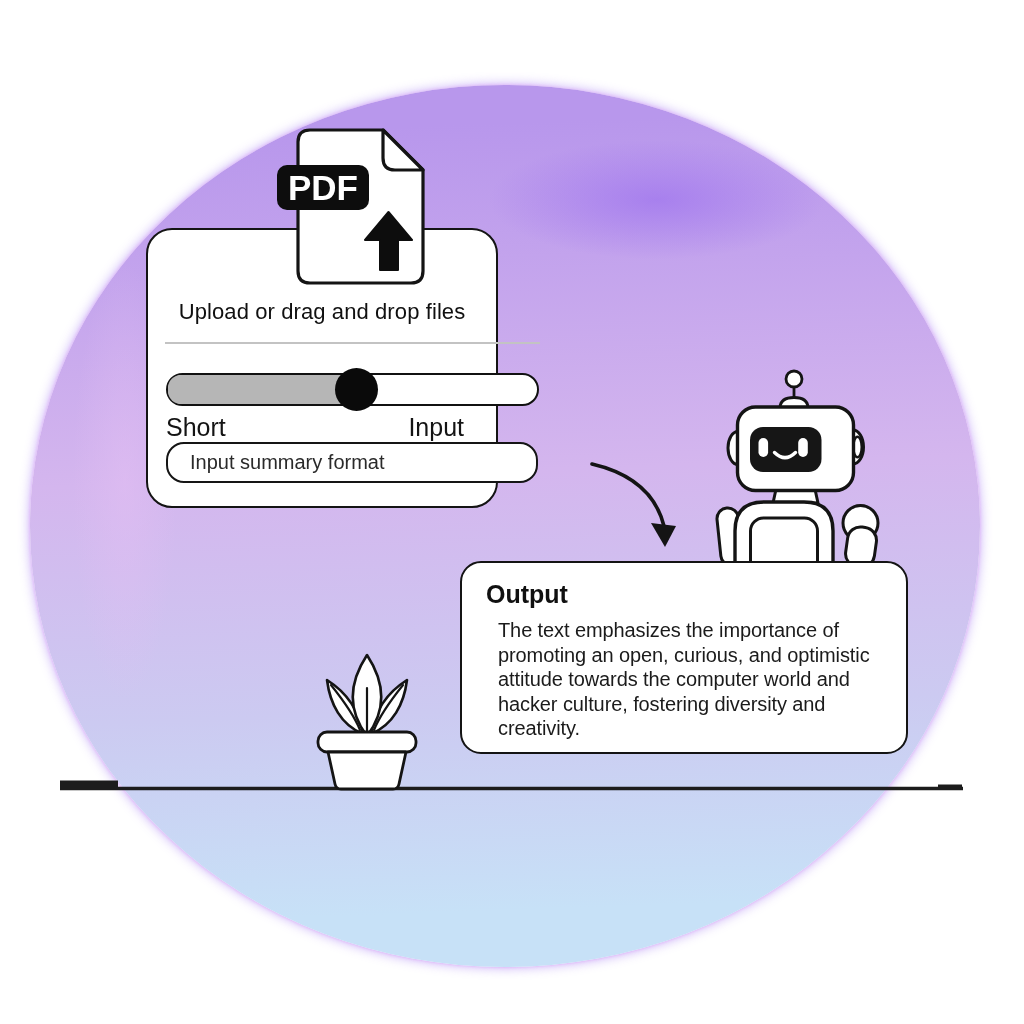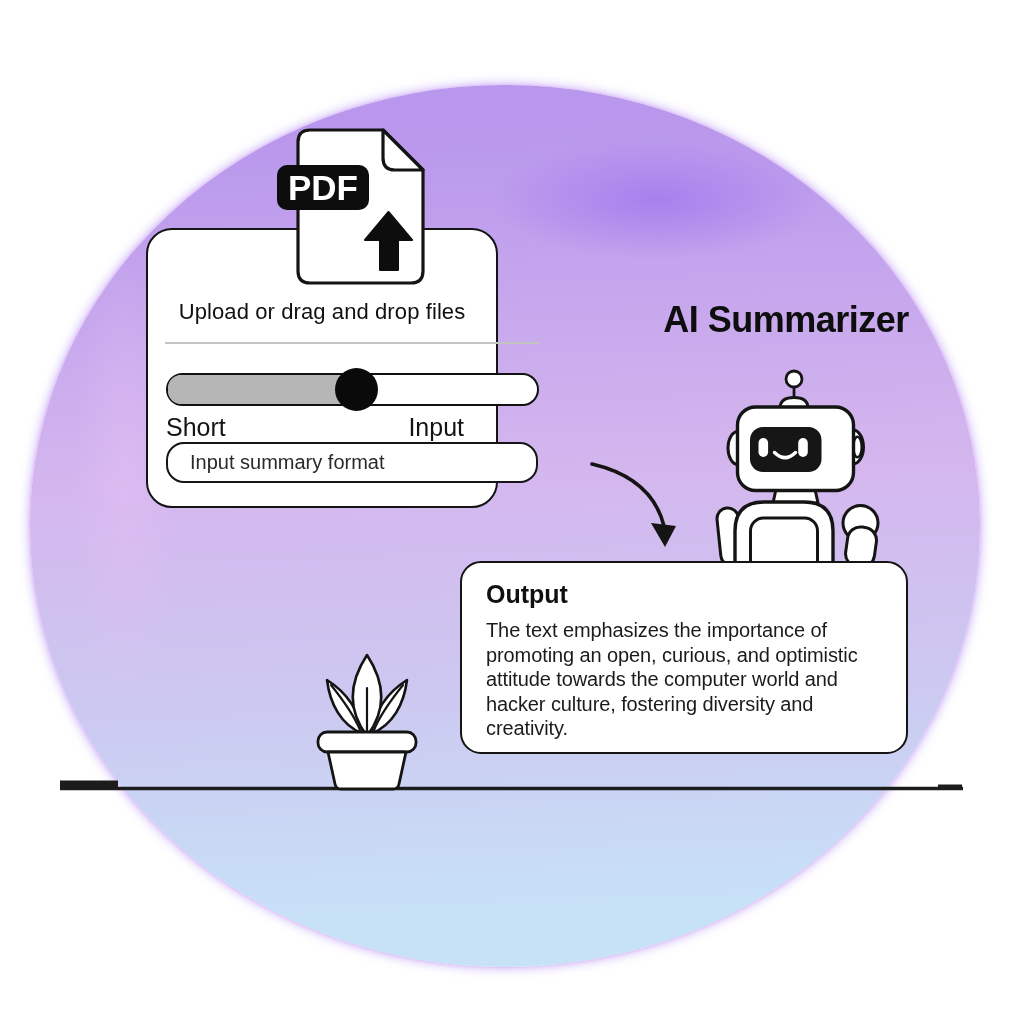--- a/index.html
+++ b/index.html
@@ -68,21 +68,21 @@
   }
 
   
   .output-card{
     position:absolute;left:460px;top:561px;width:448px;height:193px;background:#ffffff;
     border:2.6px solid var(--outline);border-radius:21px;box-sizing:border-box;
     padding:17px 24px 12px 24px;
   }
   .output-heading{font-size:25px;font-weight:bold;color:#101010;margin:0 0 9px 0;}
   .output-body{
-    width:404px;font-size:20px;line-height:24.5px;color:#1b1b1b;letter-spacing:-.1px;
+    width:404px;font-size:20px;line-height:24.5px;color:#1b1b1b;letter-spacing:-.1px;margin-left:12px;
   }
 </style>
 </head>
 <body style="--grad-top: #b897ec; --grad-mid: #d4b6ee; --grad-bottom: #c7e1f7; --outline: #141414; --slider-fill: #b6b6b6;">
 
 <div class="stage">
 
   <div class="circle"></div>
 
   <svg class="floor" width="1024" height="30" viewBox="0 0 1024 30">
@@ -150,20 +150,19 @@
   </div>
 
   <svg class="pdf-icon" width="160" height="170" viewBox="0 0 160 170">
     <path d="M 40 8 H 113 L 153 48 V 149 Q 153 161 141 161 H 40 Q 28 161 28 149 V 20 Q 28 8 40 8 Z" fill="#ffffff" stroke="#141414" stroke-width="3.2" stroke-linejoin="round"></path>
     <path d="M 113 8 L 153 48 H 125 Q 113 48 113 36 Z" fill="#ffffff" stroke="#141414" stroke-width="3.2" stroke-linejoin="round"></path>
     <rect x="7" y="43" width="92" height="45" rx="10" fill="#0d0d0d"></rect>
     <text x="53" y="78" text-anchor="middle" font-family="Liberation Sans, sans-serif" font-size="35" font-weight="bold" fill="#ffffff">PDF</text>
     <path d="M 118.5 90 L 142 118 H 128 V 148 H 110 V 118 H 95 Z" fill="#0d0d0d" stroke="#0d0d0d" stroke-width="2" stroke-linejoin="round"></path>
   </svg>
 
-  <div class="title">AI Summarizer</div>
 
   <div class="output-card">
     <div class="output-heading">Output</div>
     <div class="output-body">The text emphasizes the importance of promoting an open, curious, and optimistic attitude towards the computer world and hacker culture, fostering diversity and creativity.</div>
   </div>
 
 </div>
 
 </body></html>

